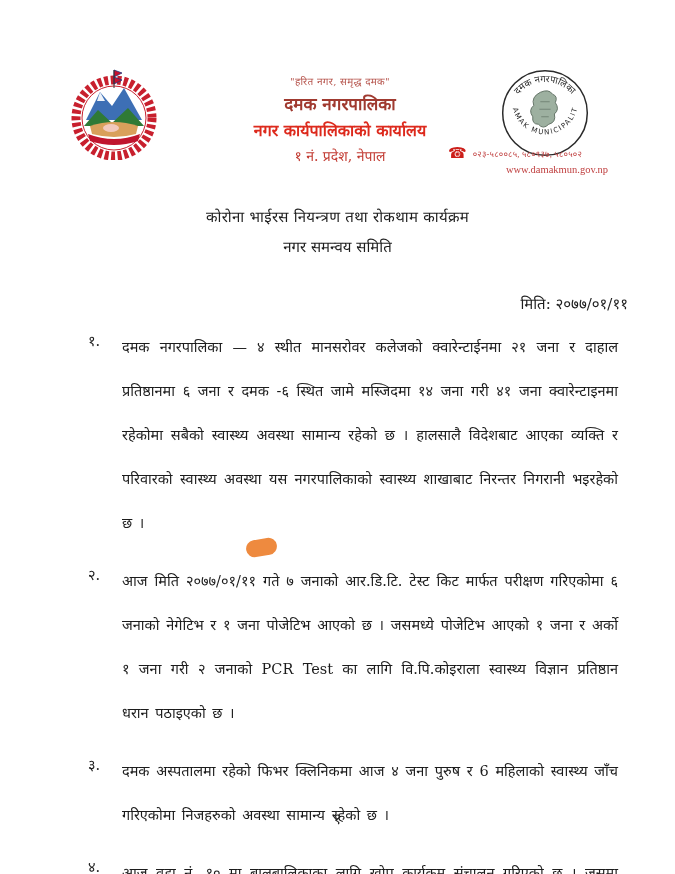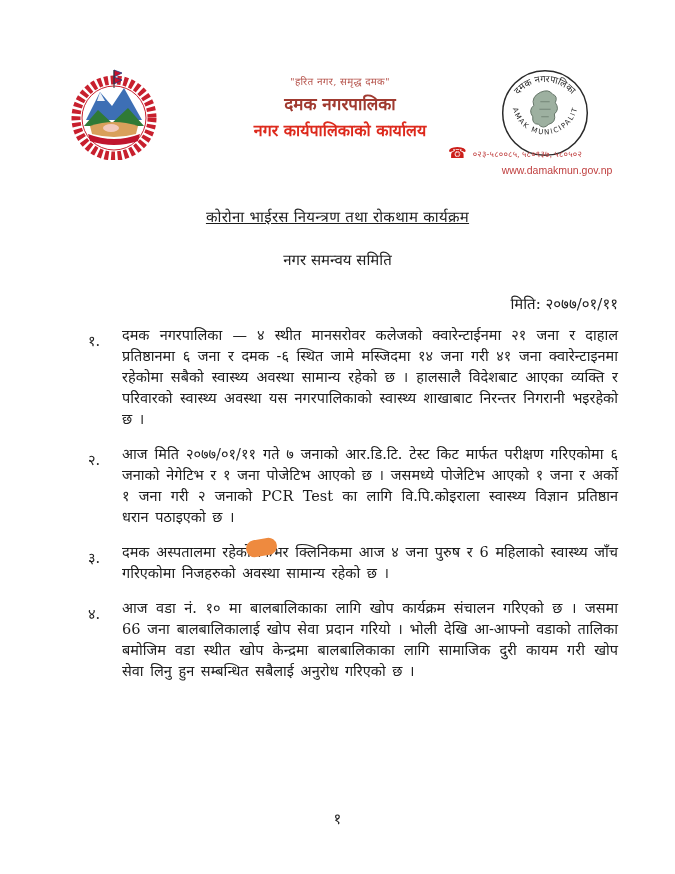--- a/index.html
+++ b/index.html
@@ -20,35 +20,35 @@
   .tagline{font-size:10px;color:#b5524a;letter-spacing:.3px;}
   .muni-name{font-size:17px;color:#a03a30;margin-top:4px;font-weight:bold;}
   .office-name{font-size:16px;color:#dd2a1d;font-weight:bold;margin-top:4px;}
   .place{font-size:14px;color:#c23b32;margin-top:7px;}
   .province{font-size:14px;color:#c23b32;margin-top:5px;}
 
   .contacts{position:absolute;left:448px;top:146px;width:218px;color:#c04040;}
   .phone-row{display:flex;align-items:center;gap:6px;}
   .phone-icon{color:#cc1f1a;font-size:15px;line-height:1;font-family:"DejaVu Sans",sans-serif;}
   .phone-num{font-size:8.5px;letter-spacing:.2px;white-space:nowrap;font-family:Liberation Serif, serif;}
-  .weblink,.maillink{font-size:10.5px;text-align:center;margin-top:3px;font-family:Liberation Sans, sans-serif;}
+  .weblink,.maillink{font-size:10.5px;text-align:center;margin-top:3px;font-family:Liberation Serif, serif;}
 
   
   .subhead{position:absolute;left:0;top:206px;width:675px;text-align:center;color:#1d1d1d;}
-  .program{font-size:15px;letter-spacing:.3px;text-decoration:underline;}
-  .committee{font-size:15px;margin-top:23px;}
+  .program{font-size:15px;letter-spacing:.3px;}
+  .committee{font-size:15px;margin-top:10px;}
   .press-title{font-size:19px;font-weight:bold;margin-top:8px;}
 
-  .date-line{position:absolute;right:57px;top:293px;font-size:15px;color:#1d1d1d;}
+  .date-line{position:absolute;right:47px;top:293px;font-size:15px;color:#1d1d1d;}
 
   
   .press-body{position:absolute;left:88px;top:325px;width:530px;color:#1c1c1c;}
   .para{display:flex;margin-bottom:14px;}
   .para-num{width:34px;flex:0 0 34px;font-size:14.5px;line-height:33px;}
-  .para-text{flex:1;font-size:14.5px;line-height:21px;text-align:justify;word-spacing:2px;}
+  .para-text{flex:1;font-size:14.5px;line-height:44px;text-align:justify;word-spacing:2px;}
 
   .footer-pagenum{position:absolute;left:0;top:808px;width:675px;text-align:center;font-size:15px;color:#1c1c1c;}
 
   
   .highlight-blob{
     position:absolute;left:246px;top:539px;width:31px;height:17px;
     border-radius:9px;transform:rotate(-10deg);
   }
 </style>
 </head>
@@ -75,20 +75,21 @@
       <ellipse cx="47" cy="60" rx="8" ry="4" fill="#F2C9BD"></ellipse>
 
       <path d="M24 66 Q50 76 76 66 L74 73 Q50 81 26 73 Z" fill="#C0152E"></path>
     </svg>
   </div>
 
   <div class="head-center">
     <div class="tagline">"हरित नगर, समृद्ध दमक"</div>
     <div class="muni-name">दमक नगरपालिका</div>
     <div class="office-name">नगर कार्यपालिकाको कार्यालय</div>
+    <div class="province">१ नं. प्रदेश, नेपाल</div>
   </div>
 
   <div class="right-seal">
     <svg viewBox="0 0 100 100" width="94" height="94">
       <circle cx="50" cy="50" r="45" fill="#fff" stroke="#2a2a2a" stroke-width="1.6"></circle>
       <defs>
         <path id="sealTop" d="M 13,54 A 37,37 0 0 1 87,54" fill="none"></path>
         <path id="sealBottom" d="M 16,46 A 35,35 0 0 0 84,46" fill="none"></path>
       </defs>
       <text font-size="10" fill="#2a2a2a" font-family="'DejaVu Serif',serif">

